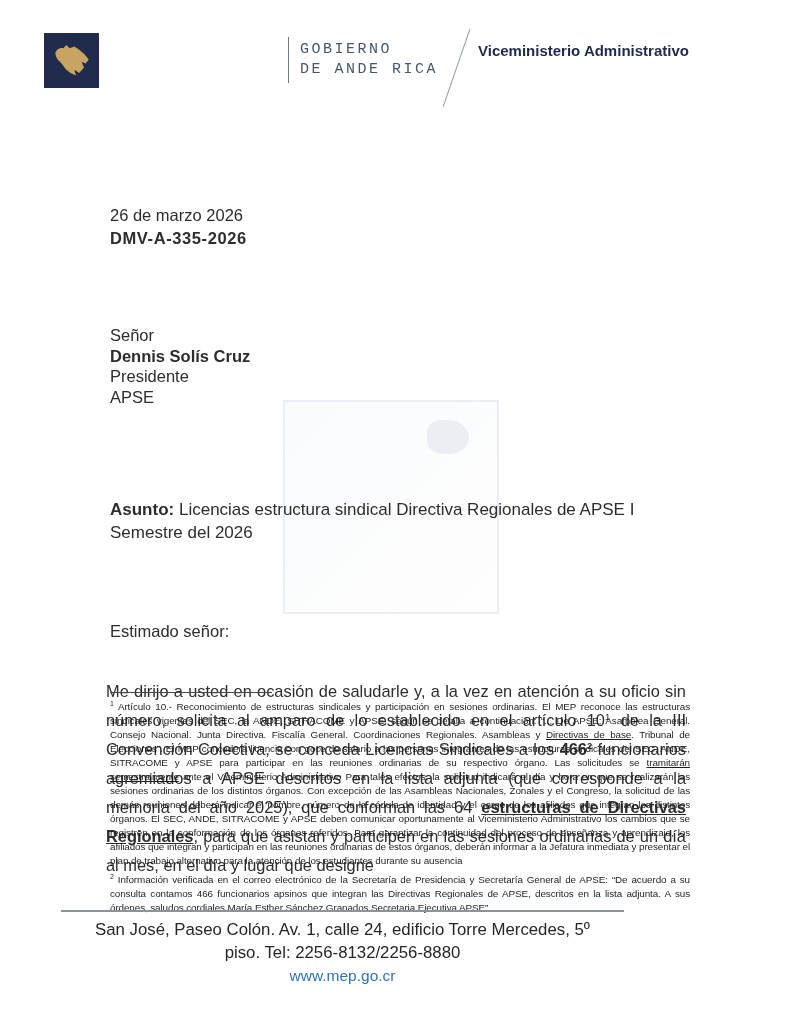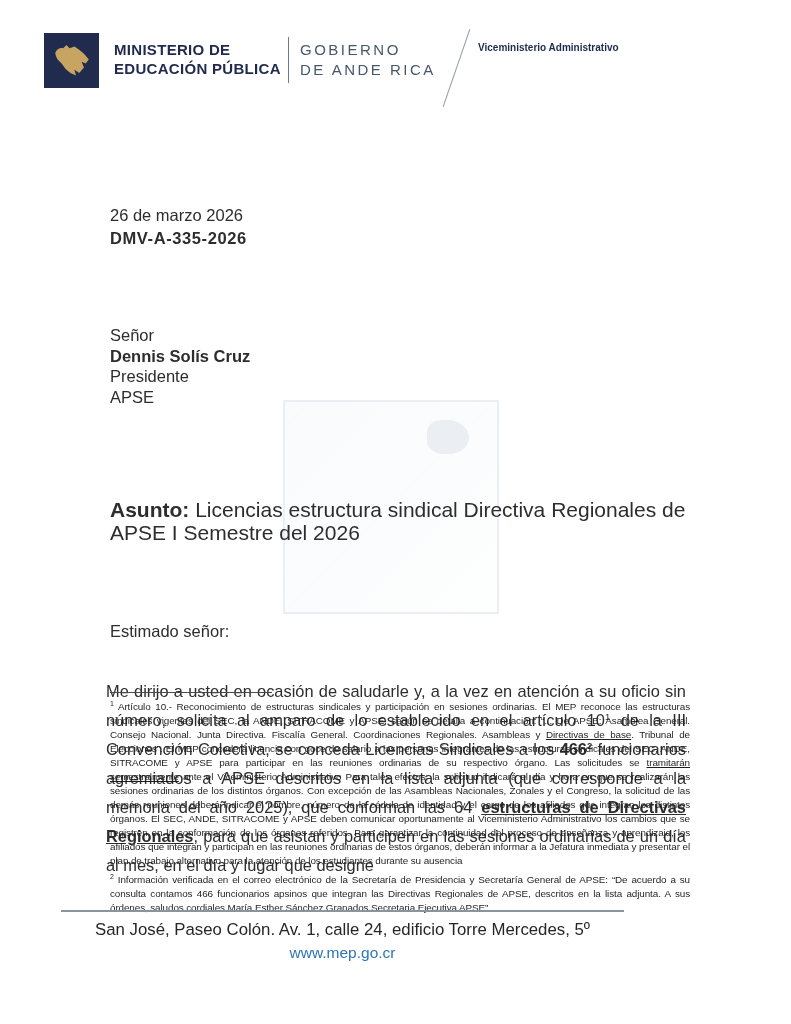--- a/index.html
+++ b/index.html
@@ -7,31 +7,31 @@
         font-family:"Liberation Sans",sans-serif;color:#2d2d2d;}
 
   
   .letterhead{position:absolute;top:33px;left:0;width:791px;height:80px;}
   .logo{position:absolute;left:44px;top:0;width:55px;height:55px;background:#202b4e;
         display:flex;align-items:center;justify-content:center;}
   .ministry{position:absolute;left:114px;top:7px;font-weight:bold;color:#1f2a4d;
             font-size:15px;line-height:19px;letter-spacing:.3px;}
   .vdiv{position:absolute;left:288px;top:4px;width:1px;height:46px;background:#6d7a8a;}
   .gov{position:absolute;left:300px;top:7px;color:#47576b;font-size:15px;line-height:20px;
-       letter-spacing:2.5px;font-weight:400;}
+       letter-spacing:2.5px;font-weight:400;font-family:Liberation Mono, monospace;}
   .slash{position:absolute;left:456px;top:-6px;width:1px;height:82px;background:#97a0a8;
          transform:rotate(19deg);transform-origin:center;}
-  .office{position:absolute;left:478px;top:9px;font-weight:bold;color:#1f2a4d;font-size:10px;}
+  .office{position:absolute;left:478px;top:9px;font-weight:bold;color:#1f2a4d;font-size:15px;}
 
   
   .date-block{position:absolute;left:110px;top:124px;font-size:16.5px;line-height:23px;}
   .ref{font-weight:bold;letter-spacing:.6px;}
   .addressee{position:absolute;left:110px;top:199px;font-size:16.5px;line-height:20.5px;}
   .bold{font-weight:bold;}
-  .subject{position:absolute;left:110px;top:290px;width:580px;font-size:21px;line-height:23px;}
+  .subject{position:absolute;left:110px;top:290px;width:580px;font-size:17px;line-height:23px;}
   .greeting{position:absolute;left:110px;top:368px;font-size:16.5px;}
   .body-par{position:absolute;left:106px;top:404px;width:580px;font-size:16.4px;
             line-height:29px;text-align:justify;}
   .sup{vertical-align:super;font-size:9.5px;line-height:0;}
   .bu{font-weight:bold;text-decoration:underline;}
 
   
   .watermark{position:absolute;left:283px;top:400px;width:212px;height:210px;
              border:2px solid rgba(228,233,240,.75);
              background:linear-gradient(135deg,rgba(236,240,245,.30),rgba(246,248,250,.15));
@@ -63,24 +63,20 @@
   <div class="watermark">
     <div class="blob"></div>
   </div>
 
   <header class="letterhead content-layer">
     <div class="logo">
       <svg width="48" height="48" viewBox="0 0 60 60">
         <path fill="#c7a461" d="M9,20 C11,15 15,13 19,14 L23,10 L27,14 L33,12 L39,16 L45,21 L51,28 L47,33 L42,31 L45,38 L39,45 L33,41 L35,48 L28,45 L22,40 L17,33 L12,28 L10,24 Z"></path>
       </svg>
     </div>
-    <div class="ministry">
-      <div>MINISTERIO DE</div>
-      <div>EDUCACIÓN PÚBLICA</div>
-    </div>
     <div class="vdiv"></div>
     <div class="gov">
       <div>GOBIERNO</div>
       <div>DE ANDE RICA</div>
     </div>
     <div class="slash"></div>
     <div class="office">Viceministerio Administrativo</div>
   </header>
 
   <div class="date-block content-layer">
@@ -103,16 +99,17 @@
 
   <div class="footnotes">
     <div class="fnrule"></div>
     <div class="fn"><span class="fnsup">1</span><span> Artículo 10.- Reconocimiento de estructuras sindicales y participación en sesiones ordinarias. El MEP reconoce las estructuras sindicales vigentes del SEC, la ANDE, SITRACOME y APSE, según se detalla a continuación: “... De APSE: Asamblea General. Consejo Nacional. Junta Directiva. Fiscalía General. Coordinaciones Regionales. Asambleas y </span><span class="fnbu">Directivas de base</span><span>. Tribunal de Elecciones”. El MEP concederá licencia con goce de salario a las personas integrantes de las estructuras sindicales del SEC, ANDE, SITRACOME y APSE para participar en las reuniones ordinarias de su respectivo órgano. Las solicitudes se </span><span class="fnbu">tramitarán semestralmente</span><span> ante el Viceministerio Administrativo Para tales efectos, la solicitud indicará el día y hora en que se realizarán las sesiones ordinarias de los distintos órganos. Con excepción de las Asambleas Nacionales, Zonales y el Congreso, la solicitud de las demás reuniones deberá indicar el nombre, número de la cédula de identidad y el cargo de los afiliados que integran los distintos órganos. El SEC, ANDE, SITRACOME y APSE deben comunicar oportunamente al Viceministerio Administrativo los cambios que se registren en la conformación de los órganos referidos. Para garantizar la continuidad del proceso de enseñanza y aprendizaje, los afiliados que integran y participan en las reuniones ordinarias de estos órganos, deberán informar a la Jefatura inmediata y presentar el plan de trabajo alternativo para la atención de los estudiantes durante su ausencia</span></div>
     <div class="fn"><span class="fnsup">2</span><span> Información verificada en el correo electrónico de la Secretaría de Presidencia y Secretaría General de APSE: “De acuerdo a su consulta contamos 466 funcionarios apsinos que integran las Directivas Regionales de APSE, descritos en la lista adjunta. A sus órdenes, saludos cordiales María Esther Sánchez Granados Secretaria Ejecutiva APSE”</span></div>
   </div>
 
   <footer class="footer">
     <div class="footer-rule"></div>
     <div class="footer-line">San José, Paseo Colón. Av. 1, calle 24, edificio Torre Mercedes, 5º</div>
+    <div class="footer-line">piso. Tel: 2256-8132/2256-8880</div>
     <a class="footer-link">www.mep.go.cr</a>
   </footer>
 
 </div>
 
 </body></html>

